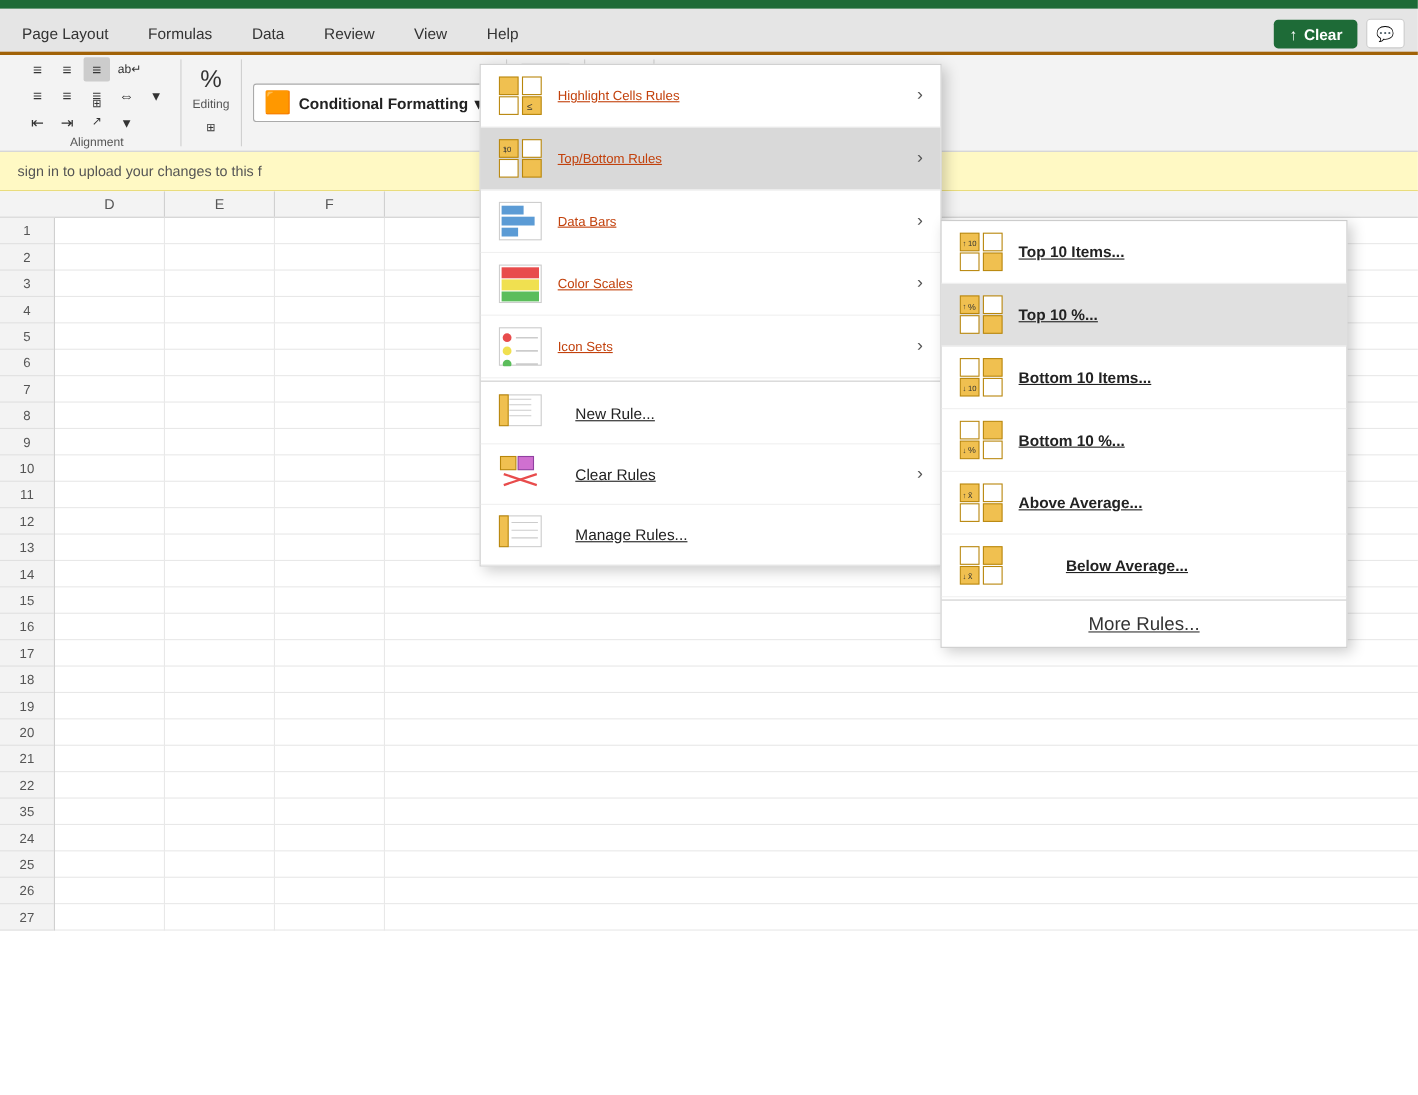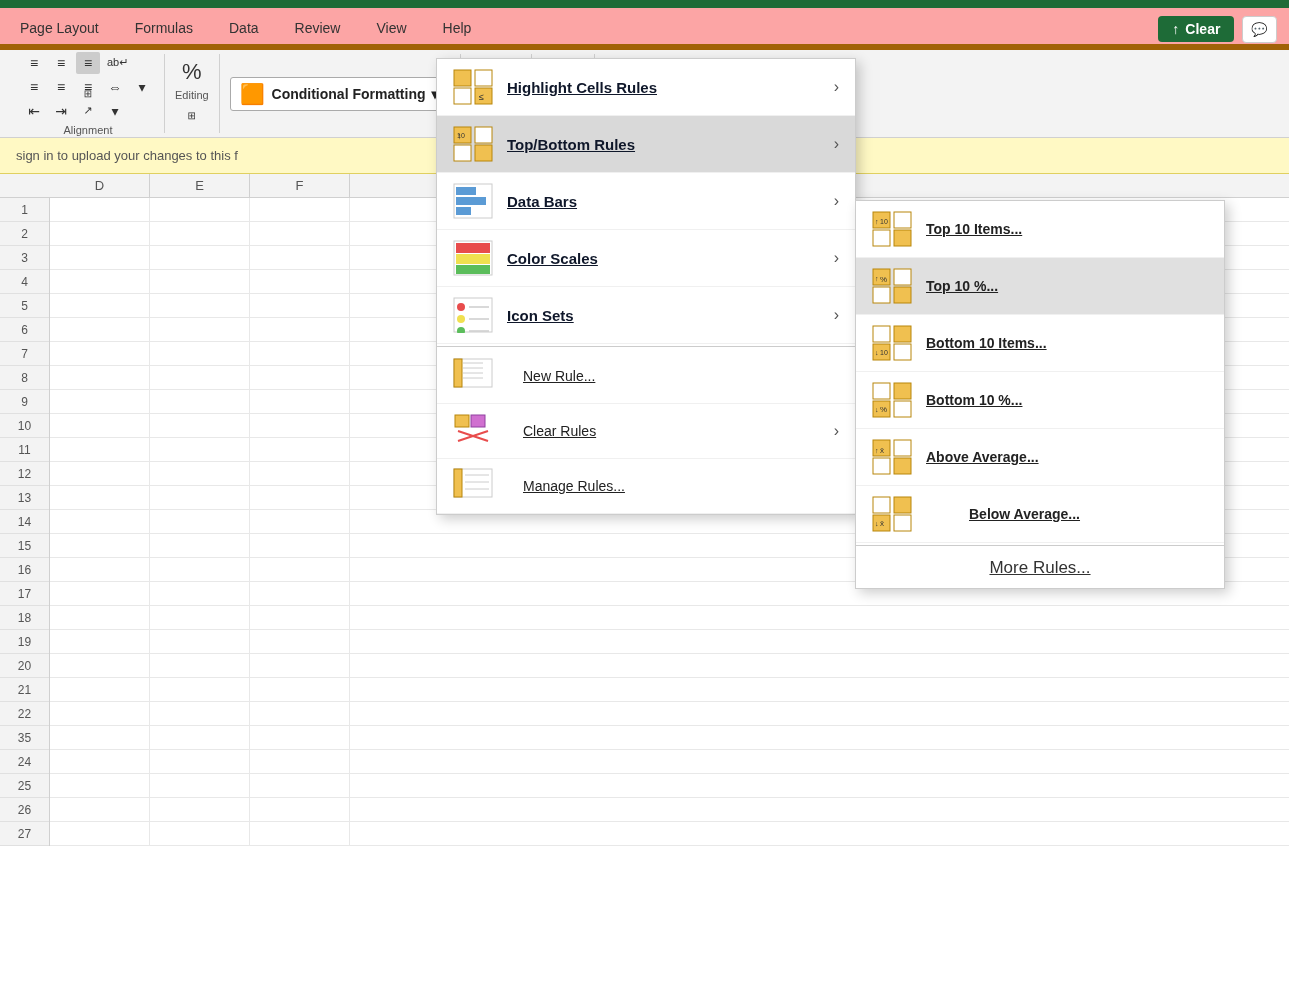--- a/index.html
+++ b/index.html
@@ -13,25 +13,25 @@
     }
 
     
     .ribbon-top {
       background: #1e6b37;
       height: 8px;
       width: 100%;
     }
 
     .ribbon-tabs {
-      background: #fca5a5;
+      background: #e5e5e5;
       display: flex;
       align-items: center;
       padding: 6px 12px 0 12px;
-      border-bottom: 6px solid #a16207;
+      border-bottom: 3px solid #a16207;
       height: 42px;
       gap: 20px;
     }
 
     .ribbon-tab {
       font-size: 14px;
       color: #333;
       padding: 4px 8px;
       cursor: pointer;
       border-bottom: 2px solid transparent;
@@ -224,23 +224,23 @@
     }
     .cf-item.active { background: #d9d9d9; }
 
     .cf-item-icon {
       width: 40px;
       height: 36px;
       flex-shrink: 0;
     }
 
     .cf-item-label {
-      font-size: 15px;
-      font-weight: 700;
-      color: #0f172a;
+      font-size: 12px;
+      font-weight: 400;
+      color: #c2410c;
       flex: 1;
     }
 
     .cf-item-arrow {
       font-size: 16px;
       color: #555;
     }
 
     .cf-separator {
       height: 1px;

